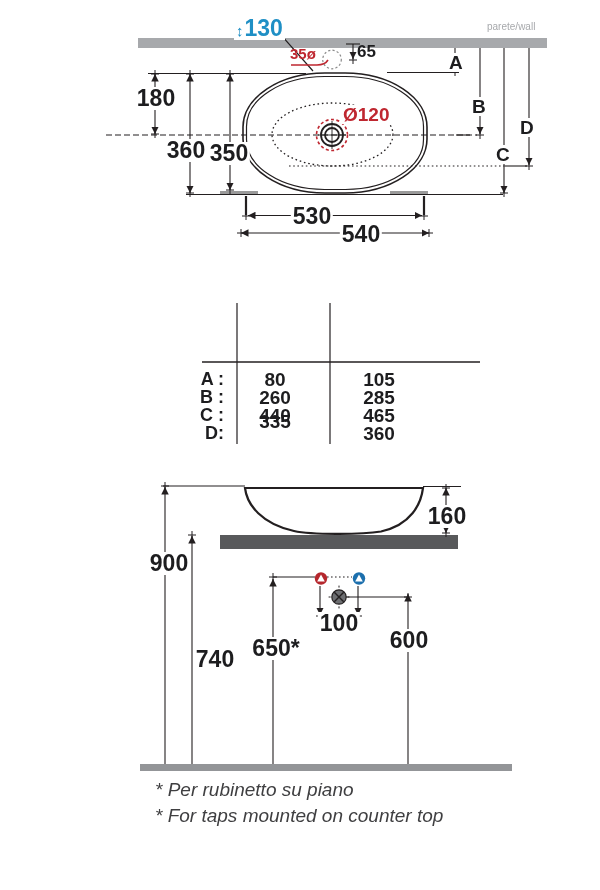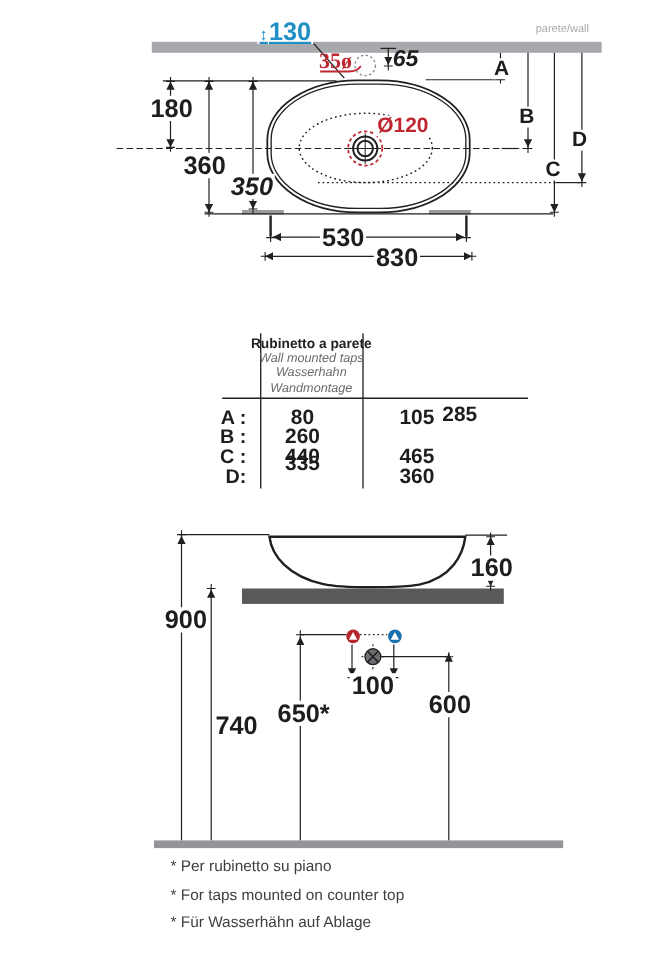--- a/index.html
+++ b/index.html
@@ -4,34 +4,34 @@
 <style>
   html,body{margin:0;padding:0;background:#fff;}
   .canvas{position:relative;width:600px;height:890px;background:#fff;overflow:hidden;
           font-family:"Liberation Sans","DejaVu Sans",sans-serif;color:#1d1d1f;}
   .canvas svg{position:absolute;left:0;top:0;}
   .lbl{position:absolute;font-weight:bold;line-height:1;white-space:nowrap;background:#fff;padding:0 2px;}
   .nobg{background:transparent;padding:0;}
   .c{transform:translateX(-50%);}
   .s10{font-size:10px;font-weight:normal;padding-left:41px;}
   .s19{font-size:19px;}
-  .s20{font-size:20px;font-family:Liberation Serif, serif;}
-  .s21{font-size:21px;font-style:italic;}
+  .s20{font-size:15px;}
+  .s21{font-size:17px;}
   .s23{font-size:23px;}
   .red{color:#bf2730;}
   .blue{color:#1f8fc5;}
   .gray{color:#a7a9ac;}
   .arrow-ic{font-size:15px;font-weight:bold;margin-right:1px;}
   .thead{position:absolute;top:306px;line-height:13.5px;}
   .thead .t-title{font-size:12.5px;font-weight:bold;color:#231f20;}
   .thead .t-sub{font-size:11.5px;font-style:italic;color:#6b6b6e;}
   .t-center{text-align:center;transform:translateX(-50%);}
   .rowlbl{position:absolute;left:188px;width:36px;text-align:right;font-size:18px;font-weight:bold;line-height:1;}
   .rowval{position:absolute;font-size:19px;font-weight:bold;line-height:1;transform:translateX(-50%);}
-  .foot{position:absolute;left:155px;font-size:14px;color:#3f3f41;line-height:1;white-space:nowrap;}
+  .foot{position:absolute;left:155px;font-size:19px;color:#3f3f41;line-height:1;white-space:nowrap;font-style:italic;}
 </style>
 </head>
 <body>
 
 <div class="canvas">
 
   <svg width="600" height="890" viewBox="0 0 600 890">
     <defs>
       <marker id="ah" viewBox="0 0 10 10" refX="10" refY="5" markerWidth="7.5" markerHeight="7.5" orient="auto-start-reverse" markerUnits="userSpaceOnUse">
         <path d="M0,0 L10,5 L0,10 z" fill="#231f20"></path>
@@ -152,63 +152,56 @@
       <path d="M346,597 H407"></path>
 
       <rect x="140" y="764" width="372" height="7" fill="#939598" stroke="none"></rect>
 
       <path stroke-width="1" d="M161,486H169 M165,482V490 M188,535H196 M192,531V539
         M442,488H450 M446,484V492 M442,533H450 M446,529V537
         M269,577H277 M273,573V581 M316,616H324 M320,612V620 M354,616H362 M358,612V620 M404,597H412 M408,593V601"></path>
     </g>
   </svg>
 
-  <div class="lbl s23 blue" style="left:234px;top:17px;text-decoration:underline;">
+  <div class="lbl s23 blue" style="left:234px;top:17px;">
     <span class="arrow-ic">↕</span><span>130</span>
   </div>
   <div class="lbl s10 gray nobg" style="left:446px;top:22px;">parete/wall</div>
   <div class="lbl s20 red nobg" style="left:290px;top:46px;">35ø</div>
   <div class="lbl s21 nobg" style="left:357px;top:43px;">65</div>
   <div class="lbl s19" style="left:447px;top:53px;">A</div>
   <div class="lbl s19" style="left:470px;top:97px;">B</div>
   <div class="lbl s19" style="left:494px;top:145px;">C</div>
   <div class="lbl s19" style="left:518px;top:118px;">D</div>
   <div class="lbl s23 c" style="left:156px;top:87px;">180</div>
   <div class="lbl s23 c" style="left:186px;top:139px;">360</div>
-  <div class="lbl s23 c" style="left:229px;top:158px;font-style:italic;">350</div>
+  <div class="lbl s23 c" style="left:229px;top:142px;">350</div>
   <div class="lbl s19 red" style="left:341px;top:105px;">Ø120</div>
   <div class="lbl s23 c" style="left:312px;top:205px;">530</div>
-  <div class="lbl s23 c" style="left:361px;top:223px;">830</div>
-
-  <div class="thead t-center" style="left:283px;">
-    <div class="t-title">Rubinetto a parete</div>
-    <div class="t-sub">Wall mounted taps</div>
-    <div class="t-sub">Wasserhahn</div>
-    <div class="t-sub">Wandmontage</div>
-  </div>
+  <div class="lbl s23 c" style="left:361px;top:223px;">540</div>
+
 
   <div class="rowlbl" style="top:370px;">A :</div>
   <div class="rowlbl" style="top:388px;">B :</div>
   <div class="rowlbl" style="top:406px;">C :</div>
   <div class="rowlbl" style="top:424px;">D:</div>
 
   <div class="rowval" style="left:275px;top:370px;">80</div>
   <div class="rowval" style="left:275px;top:388px;">260</div>
   <div class="rowval" style="left:275px;top:406px;">440</div>
   <div class="rowval" style="left:275px;top:412px;">335</div>
 
   <div class="rowval" style="left:379px;top:370px;">105</div>
-  <div class="rowval" style="left:379px;top:368px;margin-left:39px;">285</div>
+  <div class="rowval" style="left:379px;top:388px;">285</div>
   <div class="rowval" style="left:379px;top:406px;">465</div>
   <div class="rowval" style="left:379px;top:424px;">360</div>
 
   <div class="lbl s23 c" style="left:447px;top:505px;">160</div>
   <div class="lbl s23 c" style="left:169px;top:552px;">900</div>
   <div class="lbl s23 c" style="left:195px;top:648px;margin-left:20px;">740</div>
   <div class="lbl s23 c" style="left:276px;top:637px;">650*</div>
   <div class="lbl s23 c" style="left:409px;top:629px;">600</div>
   <div class="lbl s23 c" style="left:339px;top:612px;">100</div>
 
   <div class="foot" style="top:780px;">* Per rubinetto su piano</div>
   <div class="foot" style="top:806px;">* For taps mounted on counter top</div>
-  <div class="foot" style="top:831px;">* Für Wasserhähn auf Ablage</div>
 
 </div>
 
 </body></html>

